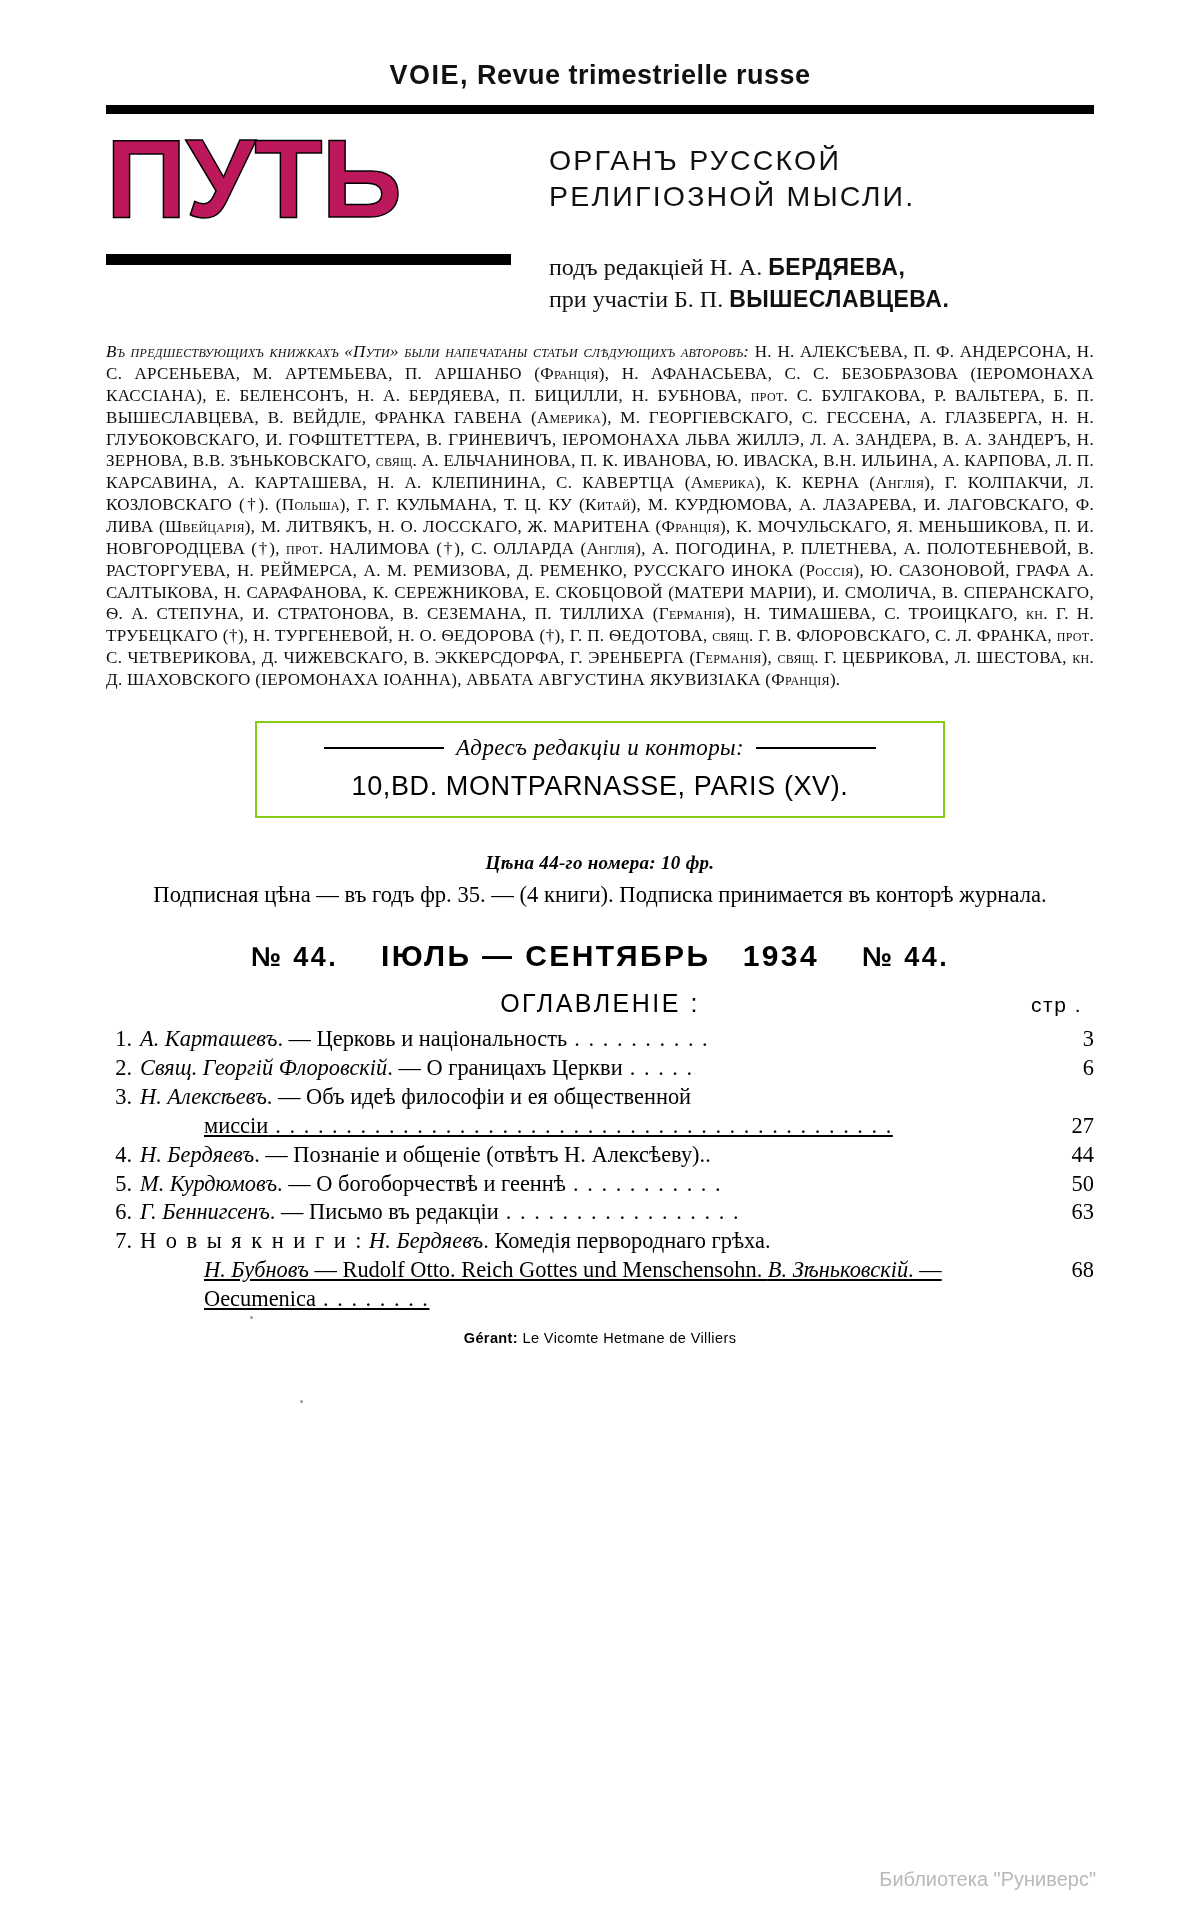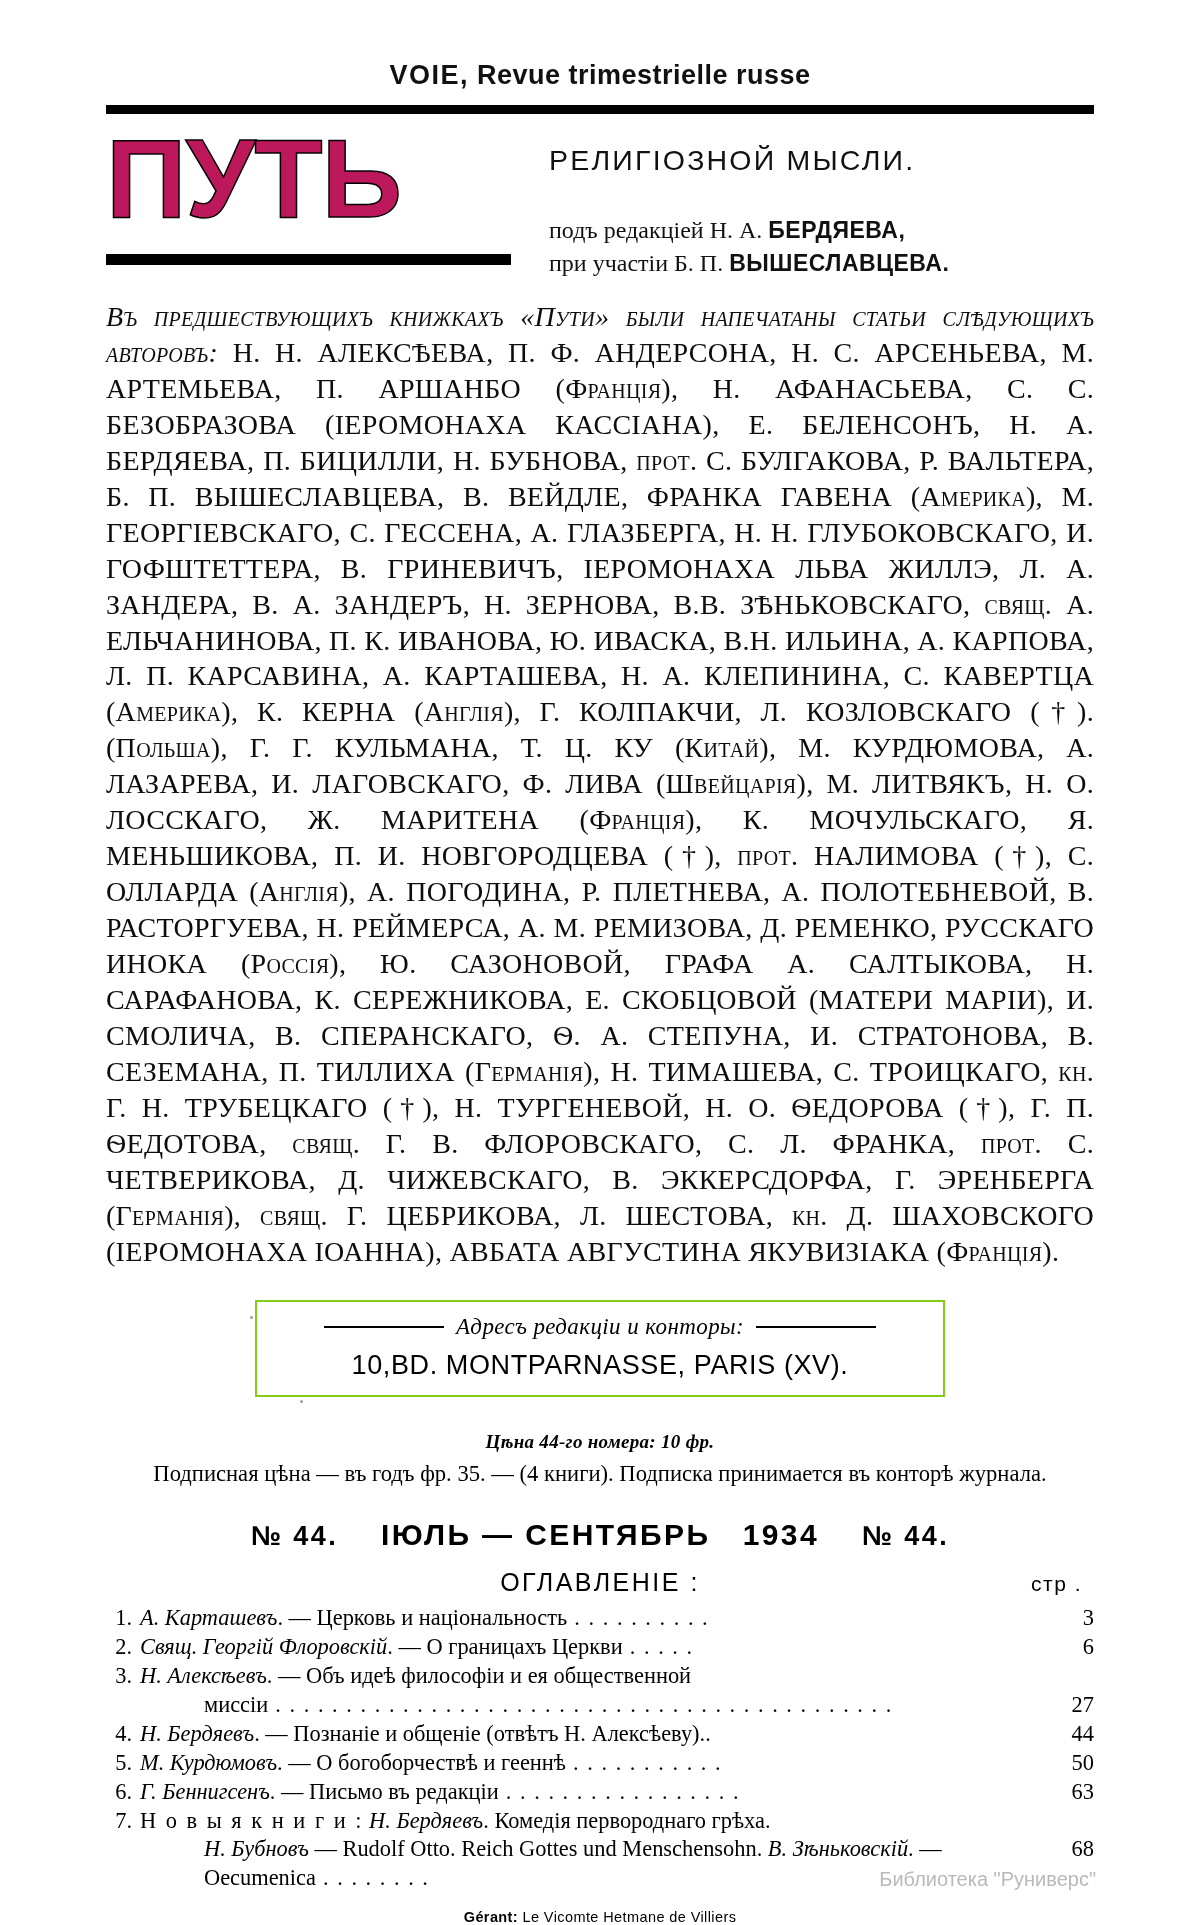--- a/index.html
+++ b/index.html
@@ -93,22 +93,22 @@
   }
   .editor .caps {
     font-family: "Liberation Sans", sans-serif;
     font-weight: bold;
     font-size: 23px;
     letter-spacing: 0.5px;
   }
 
   
   .authors {
-    margin-top: 20px;
-    font-size: 28px;
+    margin-top: 26px;
+    font-size: 17px;
     line-height: 1.285;
     text-align: justify;
     letter-spacing: 0.1px;
     color: #0d0d0d;
   }
   .authors i { font-style: italic; }
   .authors .sc {
     font-variant: small-caps;
     letter-spacing: 0.3px;
   }
@@ -212,20 +212,21 @@
   }
   .toc-page {
     width: 48px;
     flex: 0 0 48px;
     text-align: right;
   }
   .toc i { font-style: italic; }
   .toc .spaced { letter-spacing: 2px; }
   .toc-cont {
     padding-left: 64px;
+    text-decoration: underline;
   }
   .dots { letter-spacing: 1.5px; }
 
   
   .gerant {
     margin-top: 16px;
     text-align: center;
     font-family: "Liberation Sans", sans-serif;
     font-size: 14.5px;
     letter-spacing: 0.4px;
@@ -259,20 +260,21 @@
     </div>
 
     <div class="rule-thick"></div>
 
     <div class="masthead">
       <div class="masthead-left">
         <div class="logo">ПУТЬ</div>
         <div class="logo-rule"></div>
       </div>
       <div class="masthead-right">
+        <div class="organ">ОРГАНЪ РУССКОЙ</div>
         <div class="organ">РЕЛИГІОЗНОЙ МЫСЛИ.</div>
         <div class="editor">
           <div>
             <span>подъ редакціей Н. А. </span><span class="caps">БЕРДЯЕВА,</span>
           </div>
           <div>
             <span>при участіи Б. П. </span><span class="caps">ВЫШЕСЛАВЦЕВА.</span>
           </div>
         </div>
       </div>

